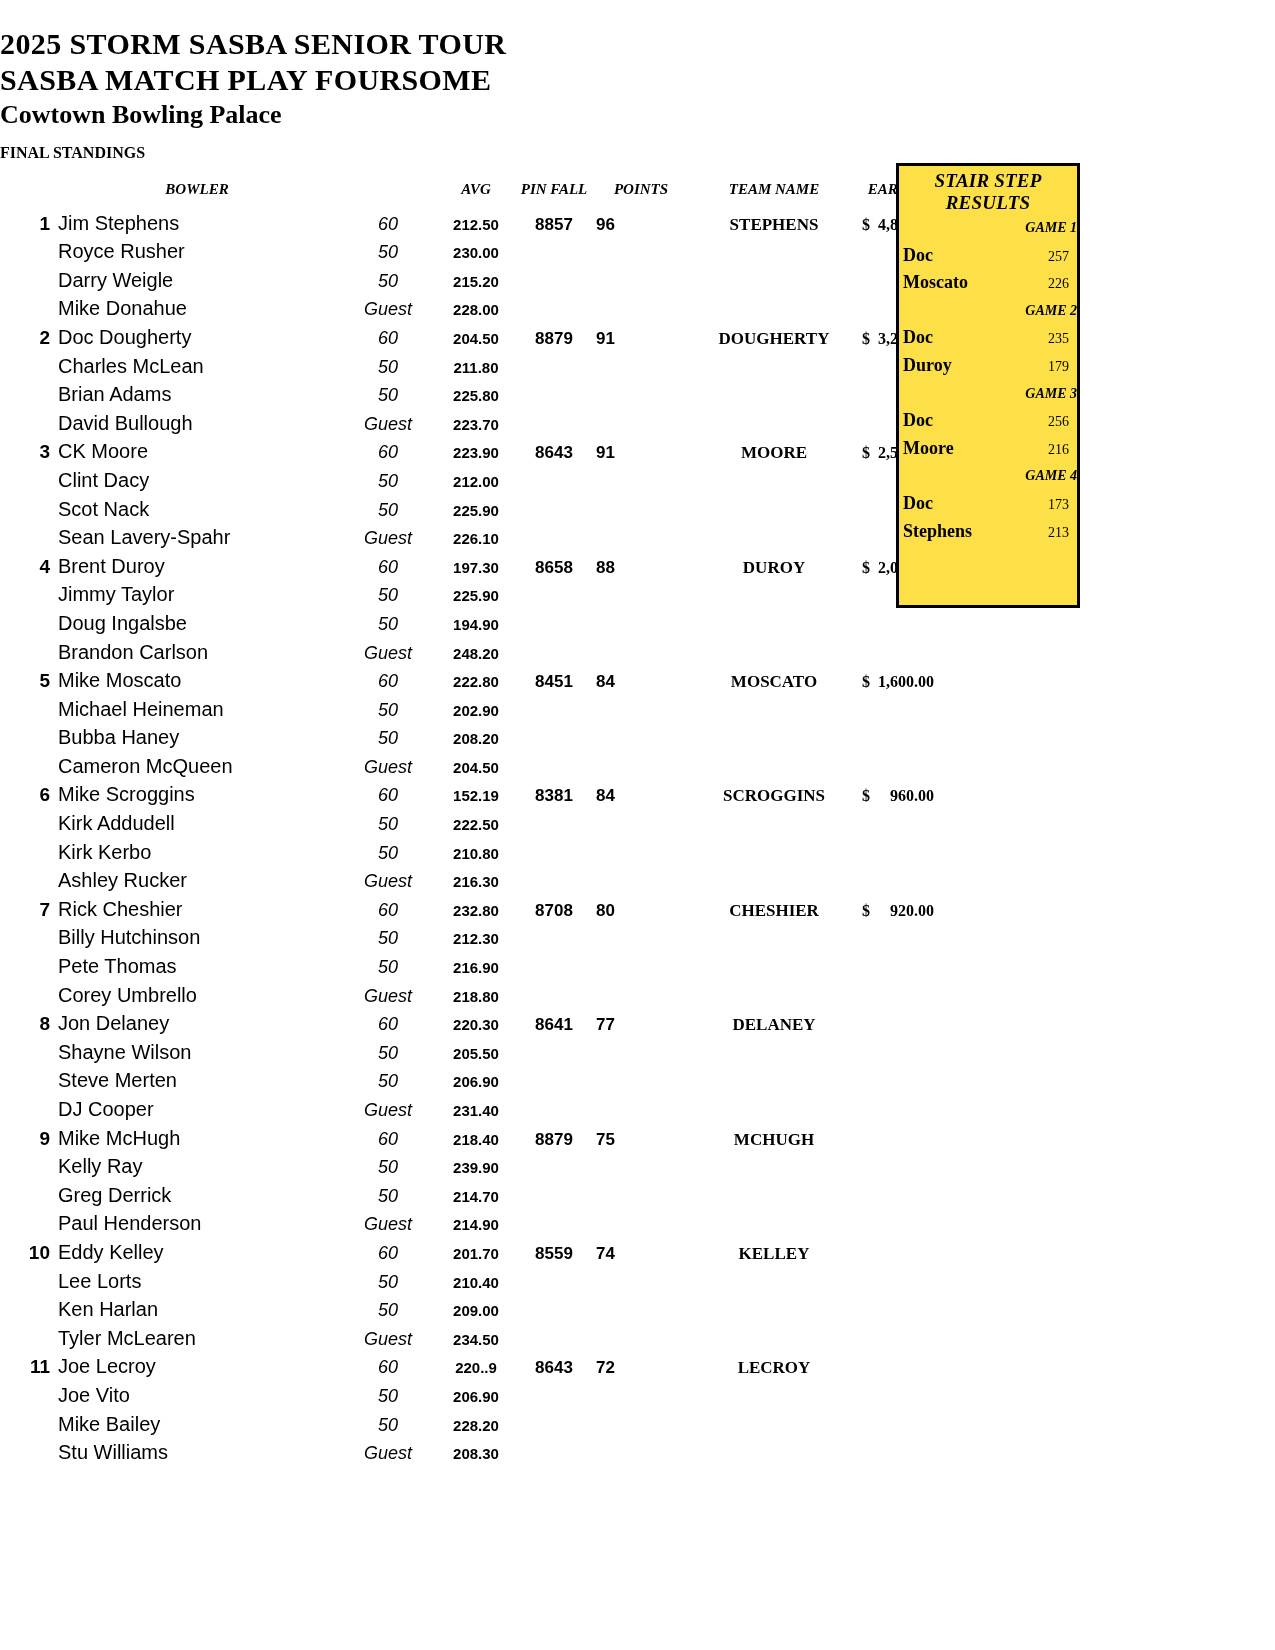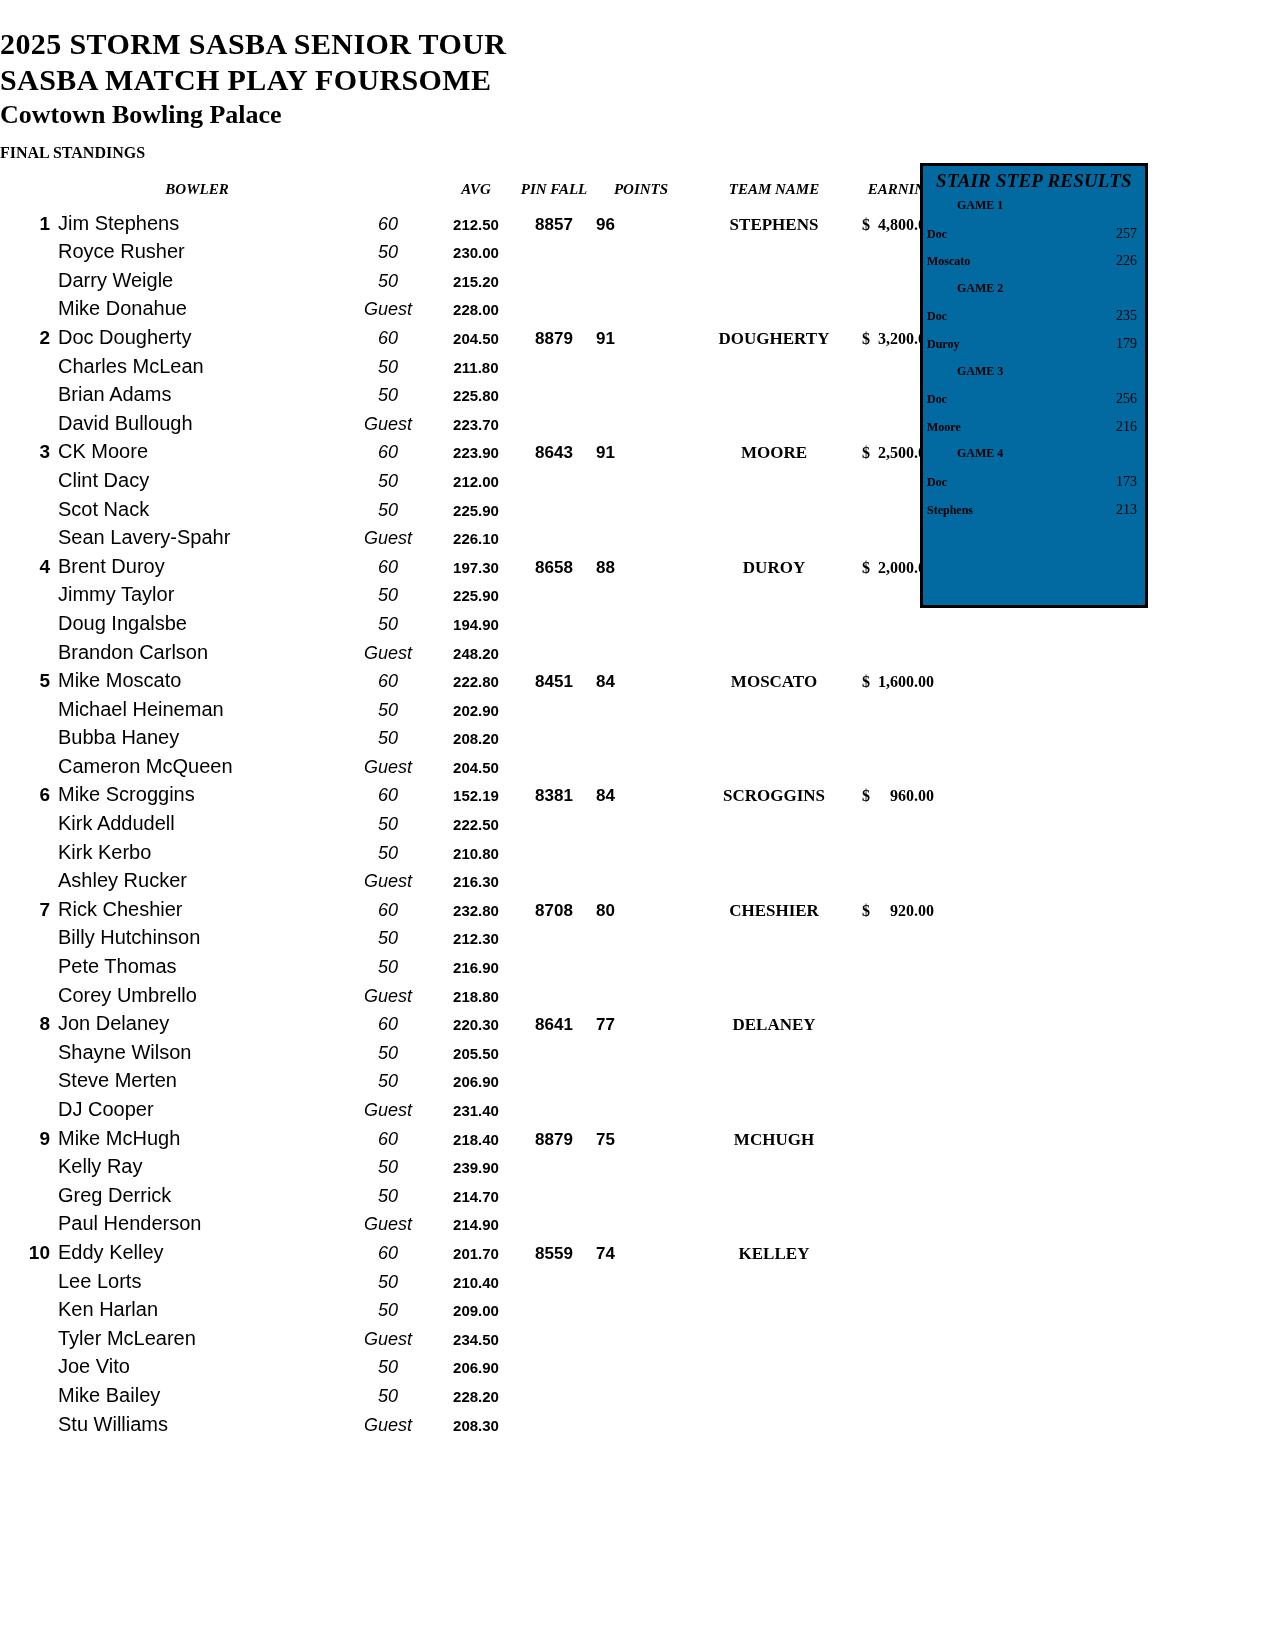--- a/index.html
+++ b/index.html
@@ -130,58 +130,59 @@
     font-family: "Liberation Serif", serif;
     font-weight: bold;
     font-size: 16px;
     white-space: pre;
   }
   tr.leader td.bowler { font-size: 20px; }
 
   
   .stair-box {
     position: absolute;
-    left: 920px;
+    left: 896px;
     top: 163px;
-    width: 228px;
+    width: 184px;
     height: 445px;
-    background: #0369a1;
+    background: #fde047;
     border: 3px solid #000000;
     box-sizing: border-box;
   }
   .stair-title {
     font-family: "Liberation Serif", serif;
     font-style: italic;
     font-weight: bold;
     font-size: 19px;
     text-align: center;
     padding-top: 4px;
     letter-spacing: 0.2px;
   }
   .stair-game {
     font-family: "Liberation Serif", serif;
     font-weight: bold;
-    font-size: 12px;
-    text-align: left;
+    font-size: 14px;
+    text-align: right;
     padding-left: 34px;
     height: 27.6px;
     line-height: 27.6px;
+    font-style: italic;
   }
   .stair-row {
     display: flex;
     justify-content: space-between;
     align-items: baseline;
     height: 27.6px;
     line-height: 27.6px;
     padding: 0 8px 0 4px;
   }
   .stair-row .sname {
     font-family: "Liberation Serif", serif;
     font-weight: bold;
-    font-size: 12px;
+    font-size: 18px;
   }
   .stair-row .sscore {
     font-family: "Liberation Serif", serif;
     font-weight: normal;
     font-size: 14px;
   }
 </style>
 </head>
 <body>
 
@@ -609,20 +610,30 @@
           <td class="earn"></td>
         </tr>
         <tr>
           <td class="rank"></td>
           <td class="bowler">Tyler McLearen</td>
           <td class="avgkey">Guest</td>
           <td class="avg">234.50</td>
           <td class="pin"></td>
           <td class="points"></td>
           <td class="team"></td>
+          <td class="earn"></td>
+        </tr>
+        <tr class="leader">
+          <td class="rank">11</td>
+          <td class="bowler">Joe Lecroy</td>
+          <td class="avgkey">60</td>
+          <td class="avg">220..9</td>
+          <td class="pin">8643</td>
+          <td class="points">72</td>
+          <td class="team">LECROY</td>
           <td class="earn"></td>
         </tr>
         <tr>
           <td class="rank"></td>
           <td class="bowler">Joe Vito</td>
           <td class="avgkey">50</td>
           <td class="avg">206.90</td>
           <td class="pin"></td>
           <td class="points"></td>
           <td class="team"></td>

